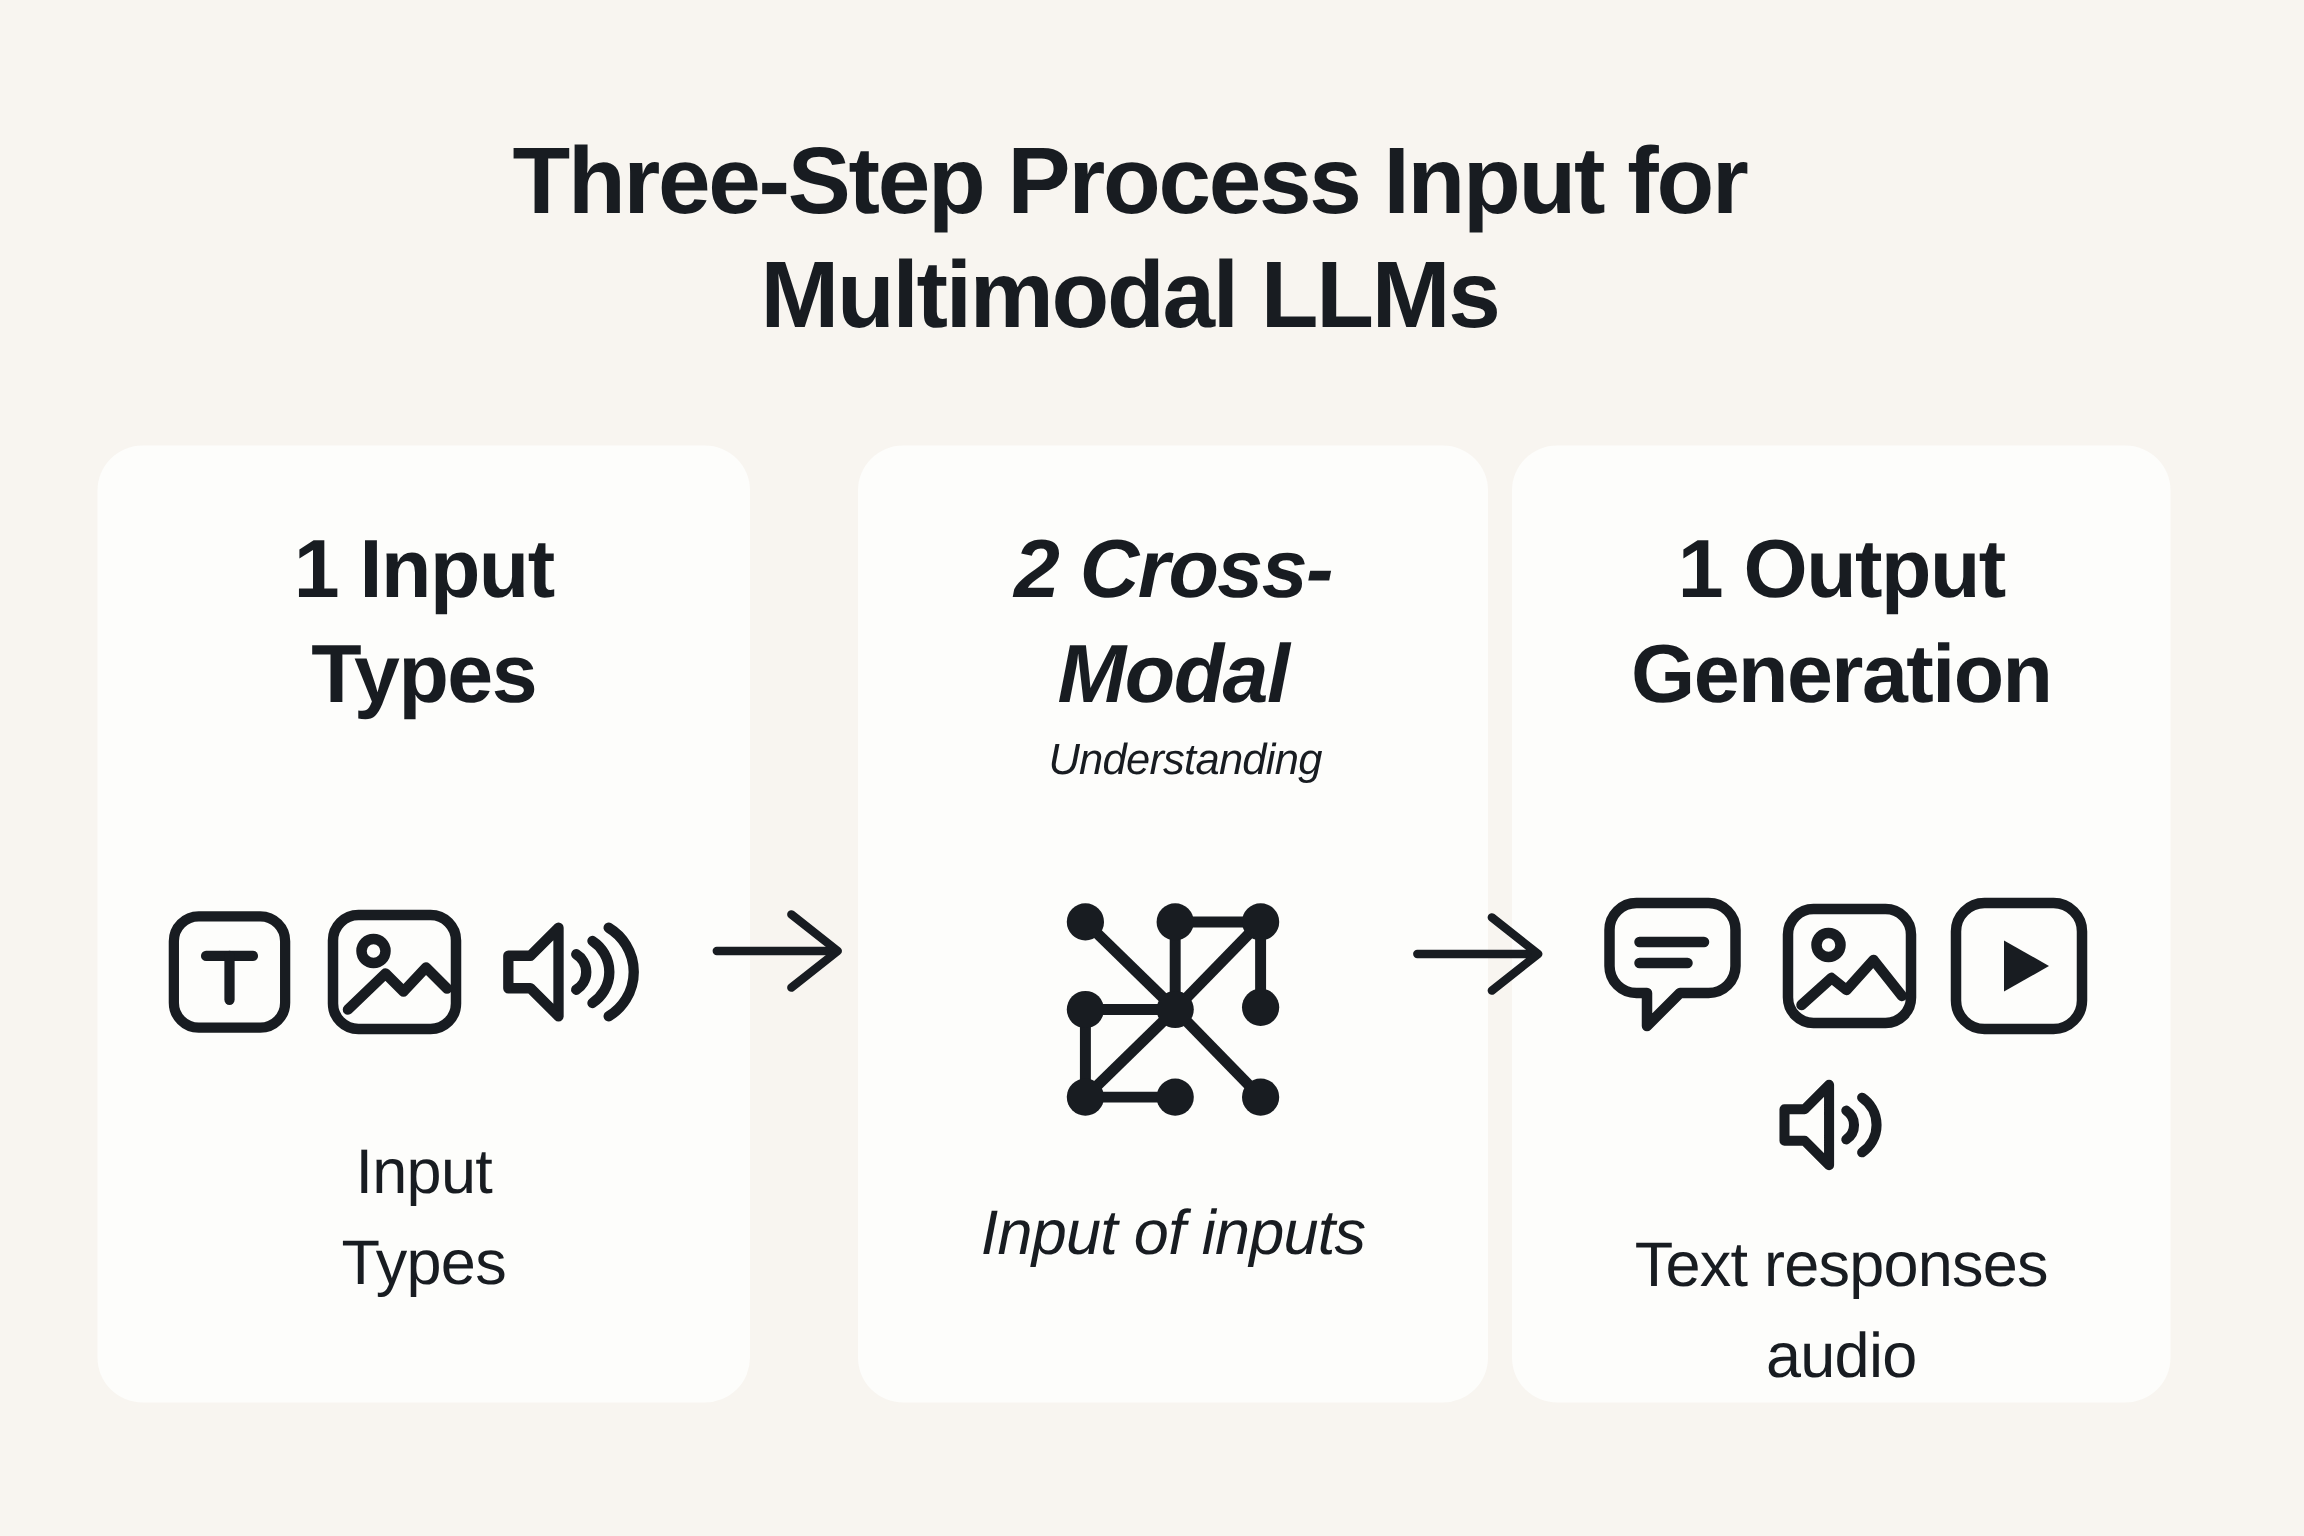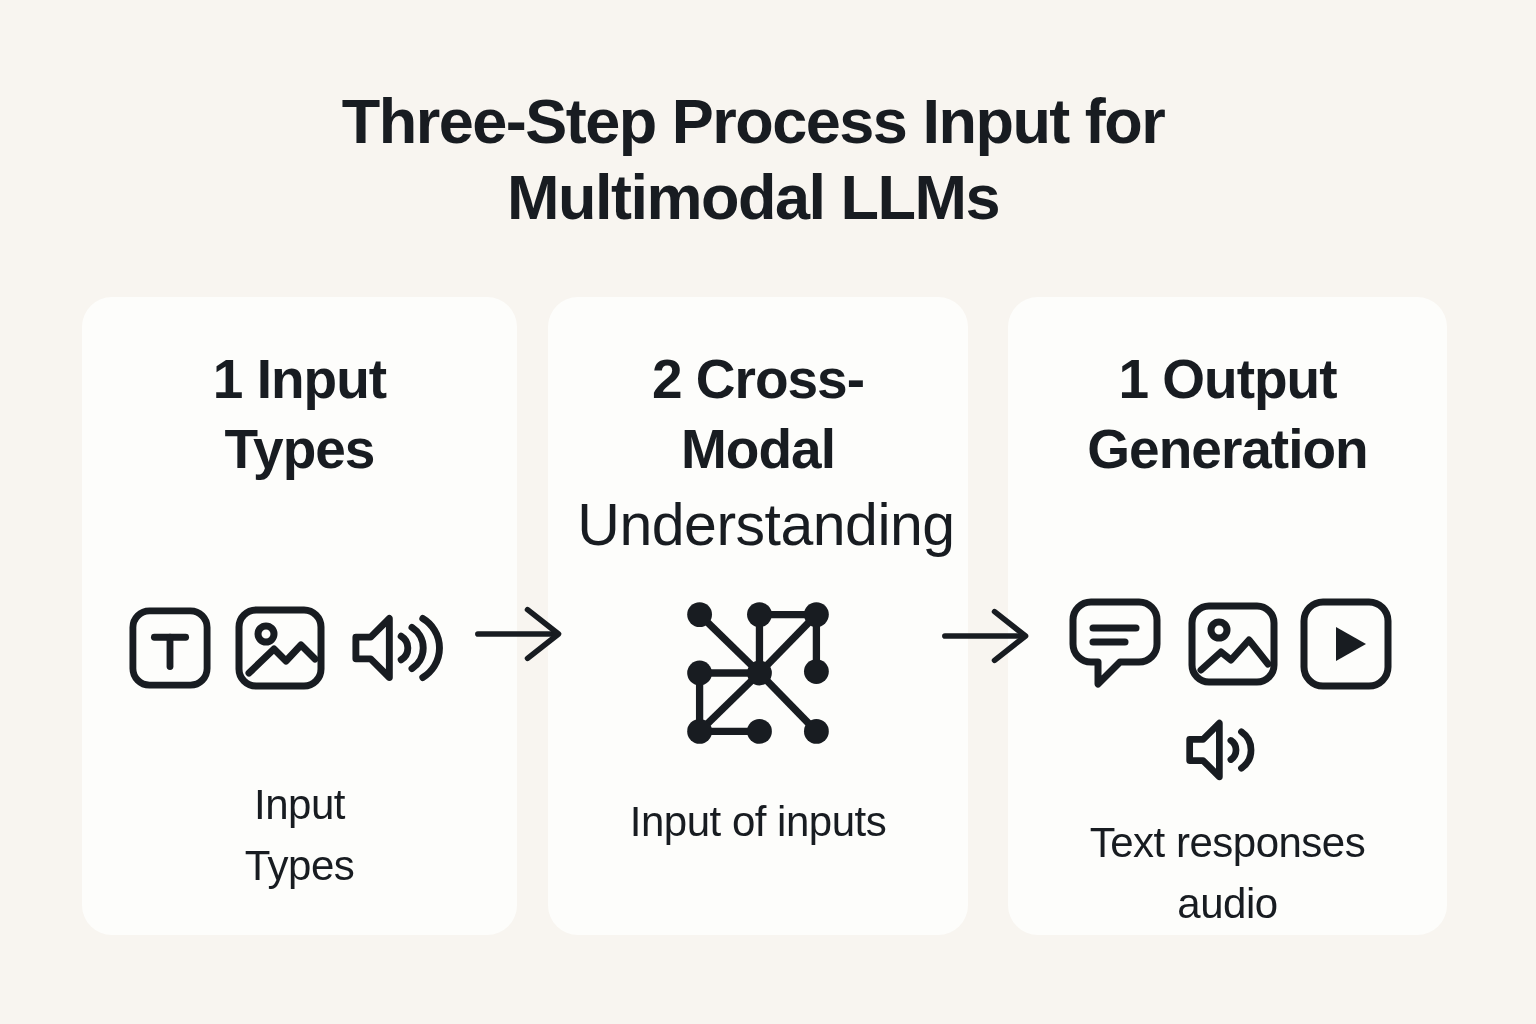--- a/index.html
+++ b/index.html
@@ -31,40 +31,40 @@
     position:absolute;
     top:297px;
     height:638px;
     background:var(--card);
     border-radius:30px;
     display:flex;
     flex-direction:column;
     align-items:center;
     text-align:center;
   }
-  .card-1{left:82px;width:435px;}
-  .card-2{left:548px;width:420px;}
+  .card-1{left:65px;width:435px;}
+  .card-2{left:572px;width:420px;font-style:italic;}
   .card-3{left:1008px;width:439px;}
   .head-block{
     height:303px;
     padding-top:48px;
     display:flex;
     flex-direction:column;
     align-items:center;
   }
   .card-heading{
     font-size:55px;
     font-weight:700;
     line-height:1.27;
     letter-spacing:-1px;
     white-space:pre-line;
   }
   .card-subtitle{
     margin-top:6px;
-    font-size:59px;
+    font-size:29px;
     font-weight:500;
     letter-spacing:-0.5px;
     margin-left:16px;
   }
   .icons-row{
     display:flex;
     align-items:center;
     justify-content:center;
     gap:24px;
     height:95px;
@@ -77,21 +77,21 @@
     align-items:center;
     justify-content:center;
   }
   .caption{
     font-size:42px;
     font-weight:500;
     line-height:1.45;
     white-space:pre-line;
     letter-spacing:-0.5px;
   }
-  .card-1 .caption{margin-top:80px;}
+  .card-1 .caption{margin-top:56px;}
   .card-2 .caption{margin-top:46px;}
   .card-3 .caption{margin-top:24px;text-align:center;}
   .arrow{position:absolute;}
   .arrow-1{left:472px;top:604px;}
   .arrow-2{left:941px;top:606px;}
   svg .stroke{
     fill:none;
     stroke:var(--ink);
     stroke-width:7;
     stroke-linecap:round;

